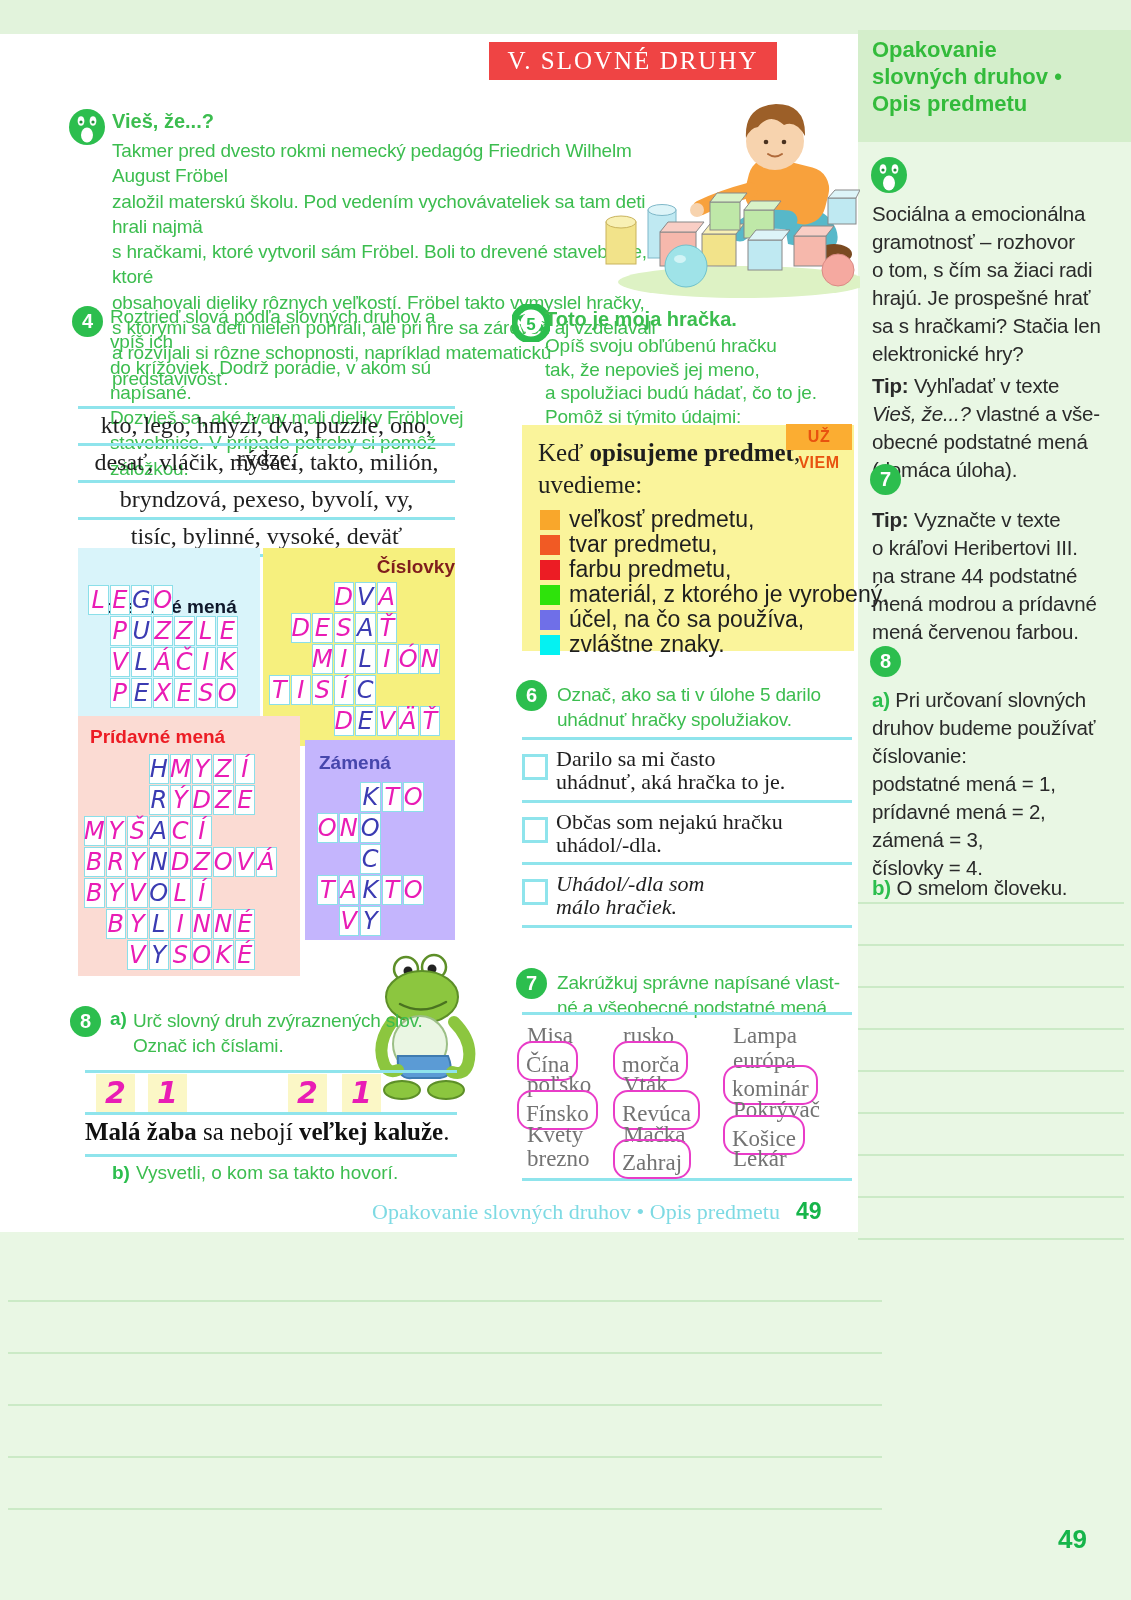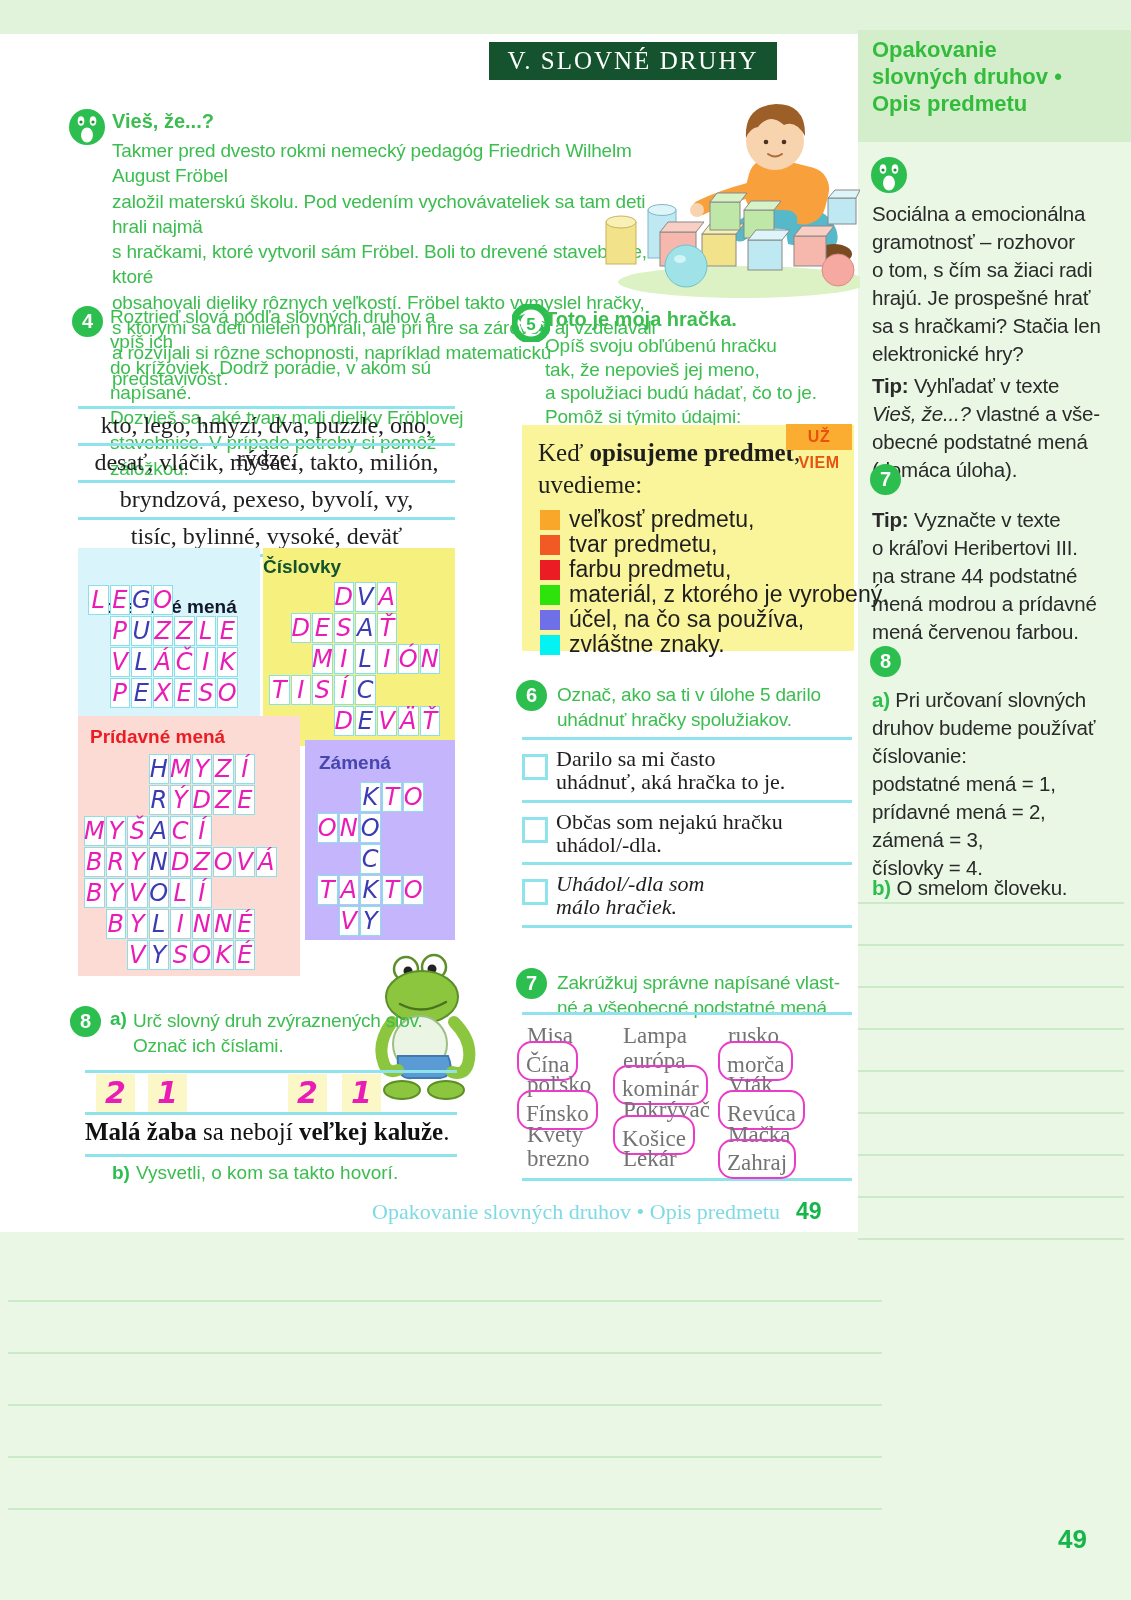--- a/index.html
+++ b/index.html
@@ -13,21 +13,21 @@
 
   
   .topband{left:0;top:0;width:1131px;height:34px;background:#E2F3DC;}
   .gutter{left:845px;top:34px;width:13px;height:1198px;background:#ffffff;}
   .sb-head{left:858px;top:30px;width:273px;height:112px;background:#D4EECB;}
   .sb-body{left:858px;top:142px;width:273px;height:1090px;background:#E9F7E4;}
   .bottom-sec{left:0;top:1232px;width:1131px;height:368px;background:#E9F7E4;}
   .ruleline{position:absolute;height:2px;background:#CBEAC6;}
 
   
-  .banner{left:489px;top:42px;width:288px;height:38px;background:#14532d;color:#fff;
+  .banner{left:489px;top:42px;width:288px;height:38px;background:#ef4444;color:#fff;
           font-family:"Liberation Serif",serif;font-size:25px;letter-spacing:2px;
           text-align:center;line-height:38px;}
 
   
   .ncirc{width:31px;height:31px;border-radius:50%;background:#2CBE4E;color:#fff;
          font-weight:bold;font-size:20px;display:flex;align-items:center;justify-content:center;}
 
   
   .tasktext{font-size:19px;line-height:25.3px;white-space:pre-line;letter-spacing:-0.2px;}
   .tasktitle{font-size:20px;font-weight:bold;}
@@ -216,21 +216,21 @@
           <span class="cw-cell sol">E</span>
           <span class="cw-cell">X</span>
           <span class="cw-cell">E</span>
           <span class="cw-cell">S</span>
           <span class="cw-cell">O</span>
         </div>
       </div>
   </div>
 
   <div class="cw-box" style="left:263px;top:548px;width:192px;height:198px;background:#F6F07E;">
-    <div class="cw-label" style="left:0;right:0;top:8px;text-align:left;color:#14532d;">Číslovky</div>
+    <div class="cw-label" style="left:0;right:0;top:8px;text-align:right;color:#7f1d1d;">Číslovky</div>
     <div class="cw-grid" style="left:6px;top:34px;">
         <div class="cw-row" style="margin-left: 64.5px;">
           <span class="cw-cell">D</span>
           <span class="cw-cell sol">V</span>
           <span class="cw-cell">A</span>
         </div>
         <div class="cw-row" style="margin-left: 21.5px;">
           <span class="cw-cell">D</span>
           <span class="cw-cell">E</span>
           <span class="cw-cell">S</span>
@@ -479,58 +479,58 @@
         <div class="row7">
           <span class="circled">Fínsko</span>
         </div>
         <div class="row7">
           <span>Kvety</span>
         </div>
         <div class="row7">
           <span>brezno</span>
         </div>
       </div>
+      <div class="col7 col7-2">
+        <div class="row7">
+          <span>rusko</span>
+        </div>
+        <div class="row7">
+          <span class="circled">morča</span>
+        </div>
+        <div class="row7">
+          <span>Vták</span>
+        </div>
+        <div class="row7">
+          <span class="circled">Revúca</span>
+        </div>
+        <div class="row7">
+          <span>Mačka</span>
+        </div>
+        <div class="row7">
+          <span class="circled">Zahraj</span>
+        </div>
+      </div>
       <div class="col7 col7-1">
         <div class="row7">
           <span>Lampa</span>
         </div>
         <div class="row7">
           <span>európa</span>
         </div>
         <div class="row7">
           <span class="circled">kominár</span>
         </div>
         <div class="row7">
           <span>Pokrývač</span>
         </div>
         <div class="row7">
           <span class="circled">Košice</span>
         </div>
         <div class="row7">
           <span>Lekár</span>
-        </div>
-      </div>
-      <div class="col7 col7-2">
-        <div class="row7">
-          <span>rusko</span>
-        </div>
-        <div class="row7">
-          <span class="circled">morča</span>
-        </div>
-        <div class="row7">
-          <span>Vták</span>
-        </div>
-        <div class="row7">
-          <span class="circled">Revúca</span>
-        </div>
-        <div class="row7">
-          <span>Mačka</span>
-        </div>
-        <div class="row7">
-          <span class="circled">Zahraj</span>
         </div>
       </div>
     </div>
 
   <div class="abs" id="footer">
     <span>Opakovanie slovných druhov • Opis predmetu</span><span class="pg">49</span>
   </div>
   <div class="abs" id="pagenum-bottom">49</div>
 
   <div class="abs sb-title">Opakovanie

